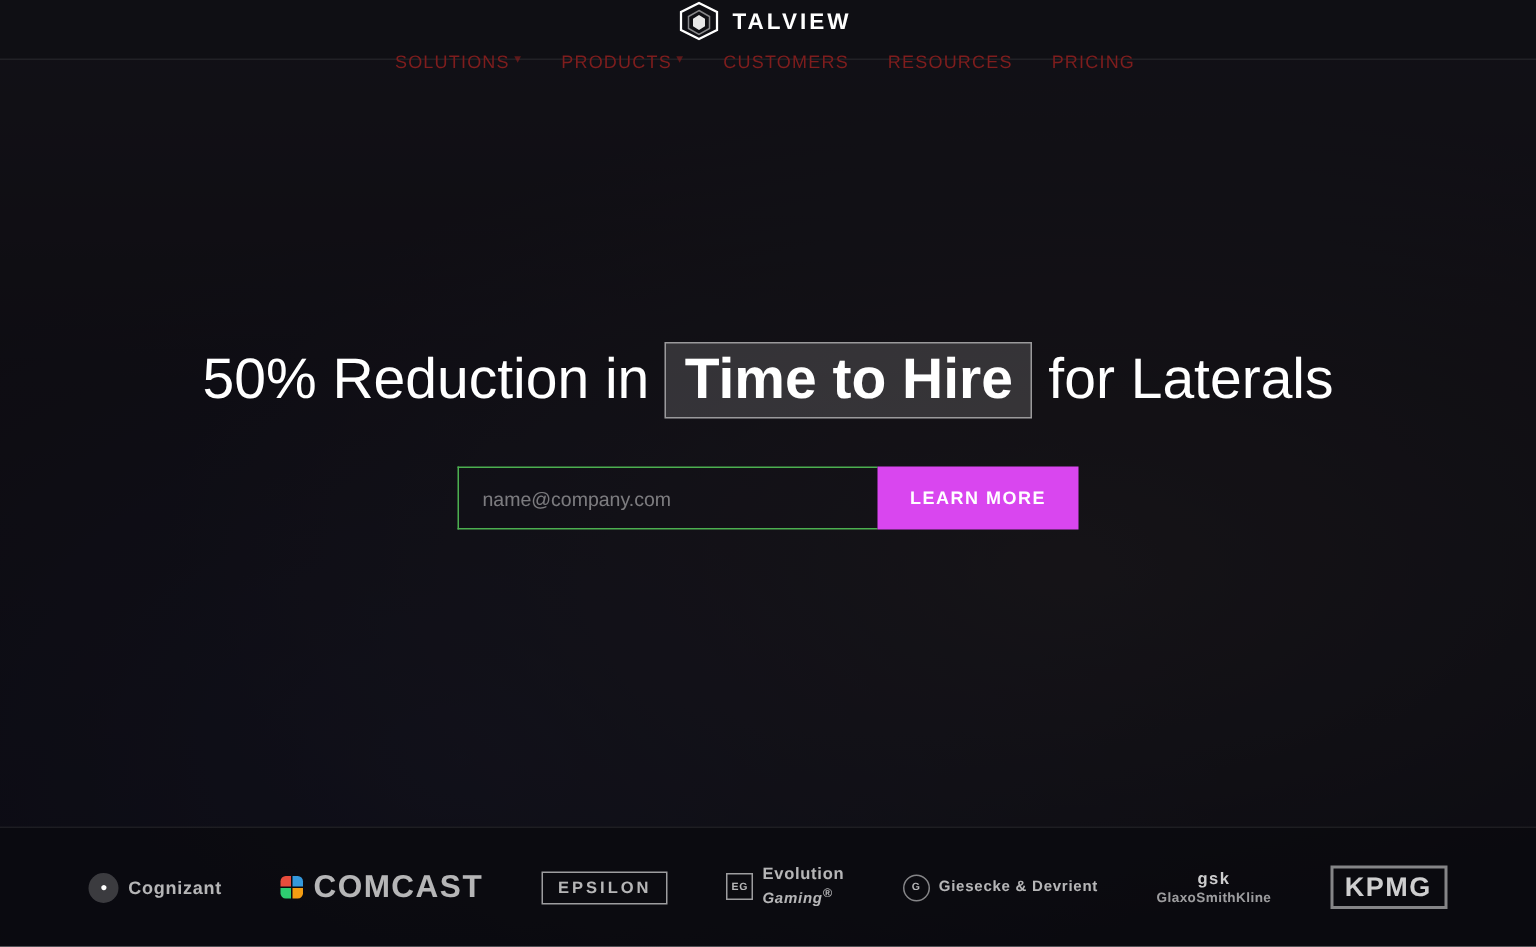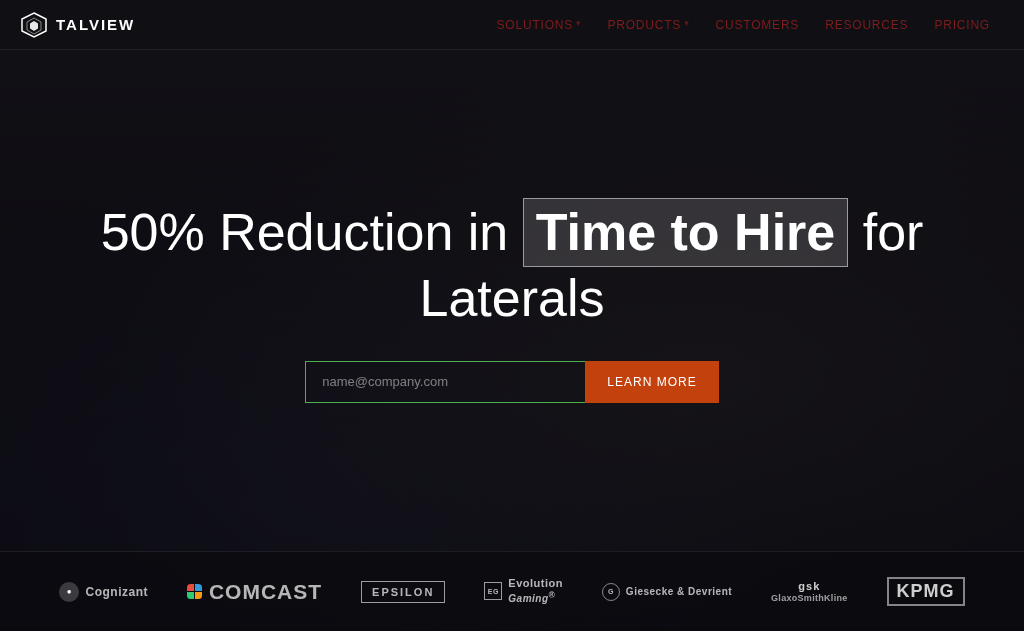--- a/index.html
+++ b/index.html
@@ -31,26 +31,27 @@
         radial-gradient(ellipse at 30% 80%, rgba(40, 40, 60, 0.6) 0%, transparent 50%),
         linear-gradient(180deg, #2a2520 0%, #1a1510 40%, #0d0d0d 100%);
       z-index: 0;
     }
 
     
     nav {
       position: relative;
       z-index: 10;
       background: rgba(15, 15, 20, 0.9);
-      height: 50px;
+      height: 40px;
       display: flex;
       align-items: center;
       justify-content: space-between;
       padding: 0 24px 0 20px;
       border-bottom: 1px solid rgba(255,255,255,0.08);
+      flex-direction: column;
     }
 
     .nav-logo {
       display: flex;
       align-items: center;
       gap: 8px;
       color: #fff;
       font-size: 15px;
       font-weight: 700;
       letter-spacing: 2px;
@@ -118,21 +119,21 @@
       font-weight: 600;
       letter-spacing: 2.5px;
       text-transform: uppercase;
       margin-bottom: 10px;
       border-bottom: 2px solid rgba(255,255,255,0.4);
       padding-bottom: 8px;
     }
 
     .hero-title {
       color: #fff;
-      font-size: 52px;
+      font-size: 38px;
       font-weight: 300;
       line-height: 1.2;
       margin-bottom: 32px;
     }
 
     .hero-title .highlight-box {
       display: inline-block;
       background: rgba(255,255,255,0.15);
       border: 1px solid rgba(255,255,255,0.5);
       padding: 2px 12px;
@@ -160,25 +161,25 @@
       padding: 0 16px;
       outline: none;
     }
 
     .email-input::placeholder {
       color: rgba(255,255,255,0.45);
     }
 
     .learn-more-btn {
       height: 42px;
-      background: #c2410c;
+      background: #d946ef;
       border: none;
       color: #fff;
       font-size: 12px;
-      font-weight: 400;
+      font-weight: 700;
       letter-spacing: 1px;
       text-transform: uppercase;
       padding: 0 22px;
       cursor: pointer;
     }
 
     
     .logos-bar {
       position: absolute;
       bottom: 0;

